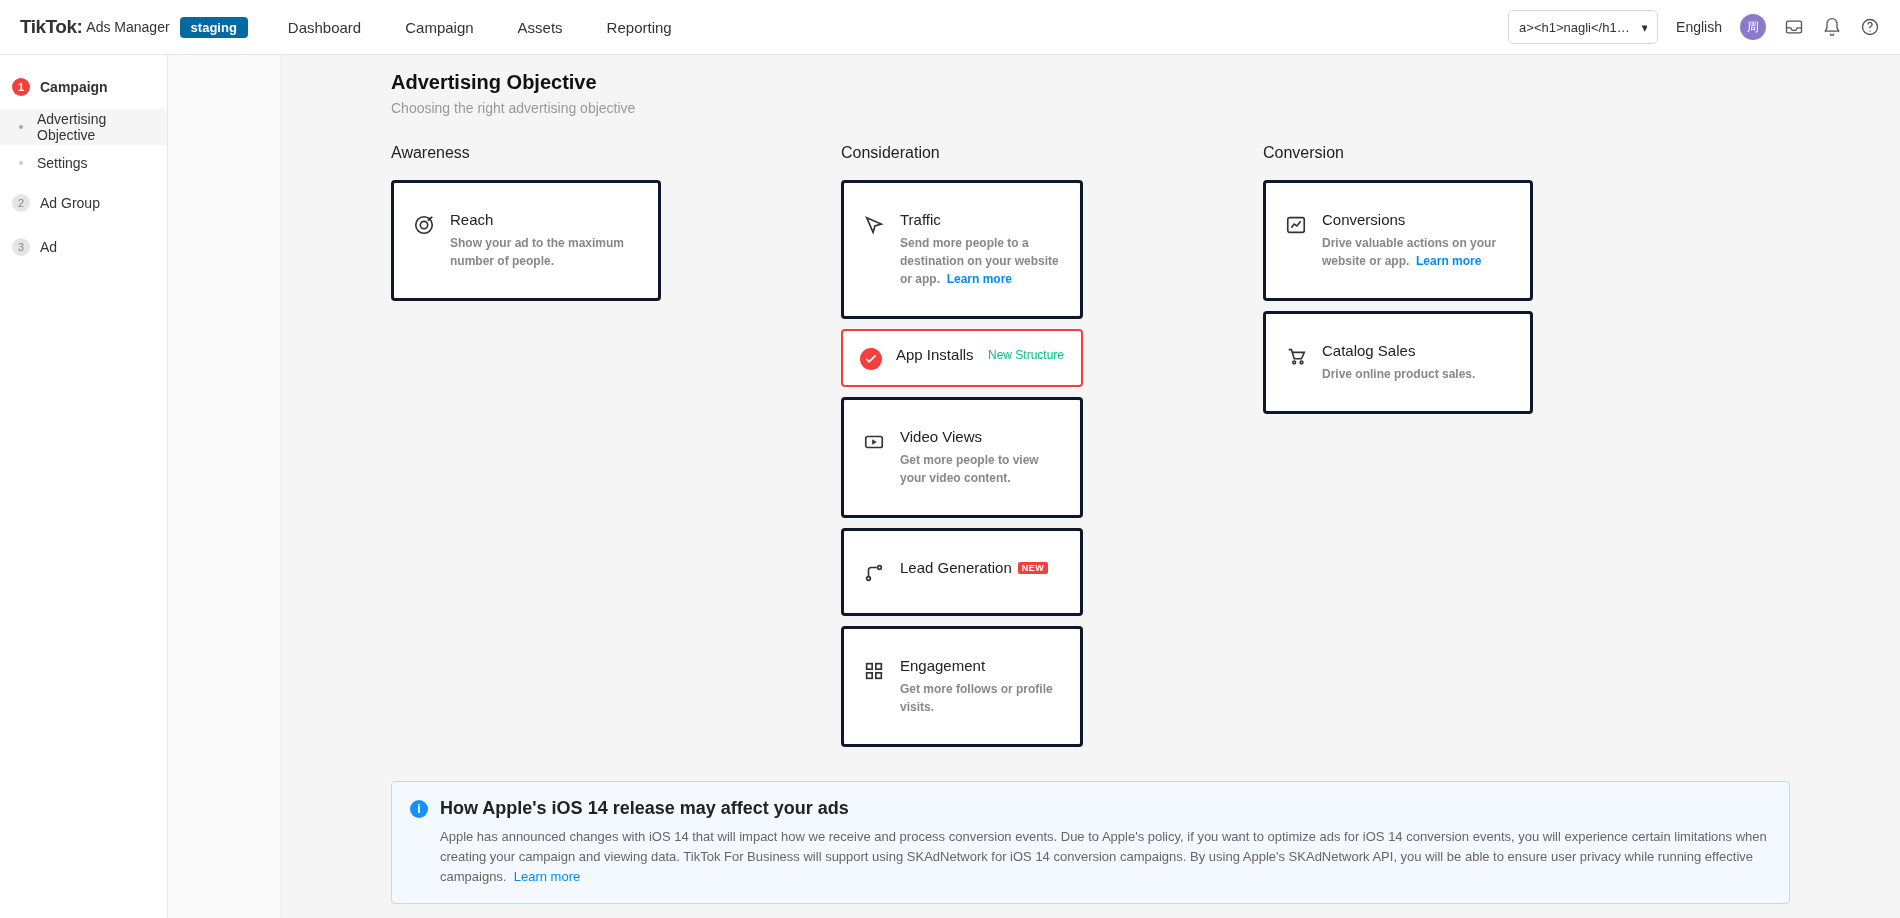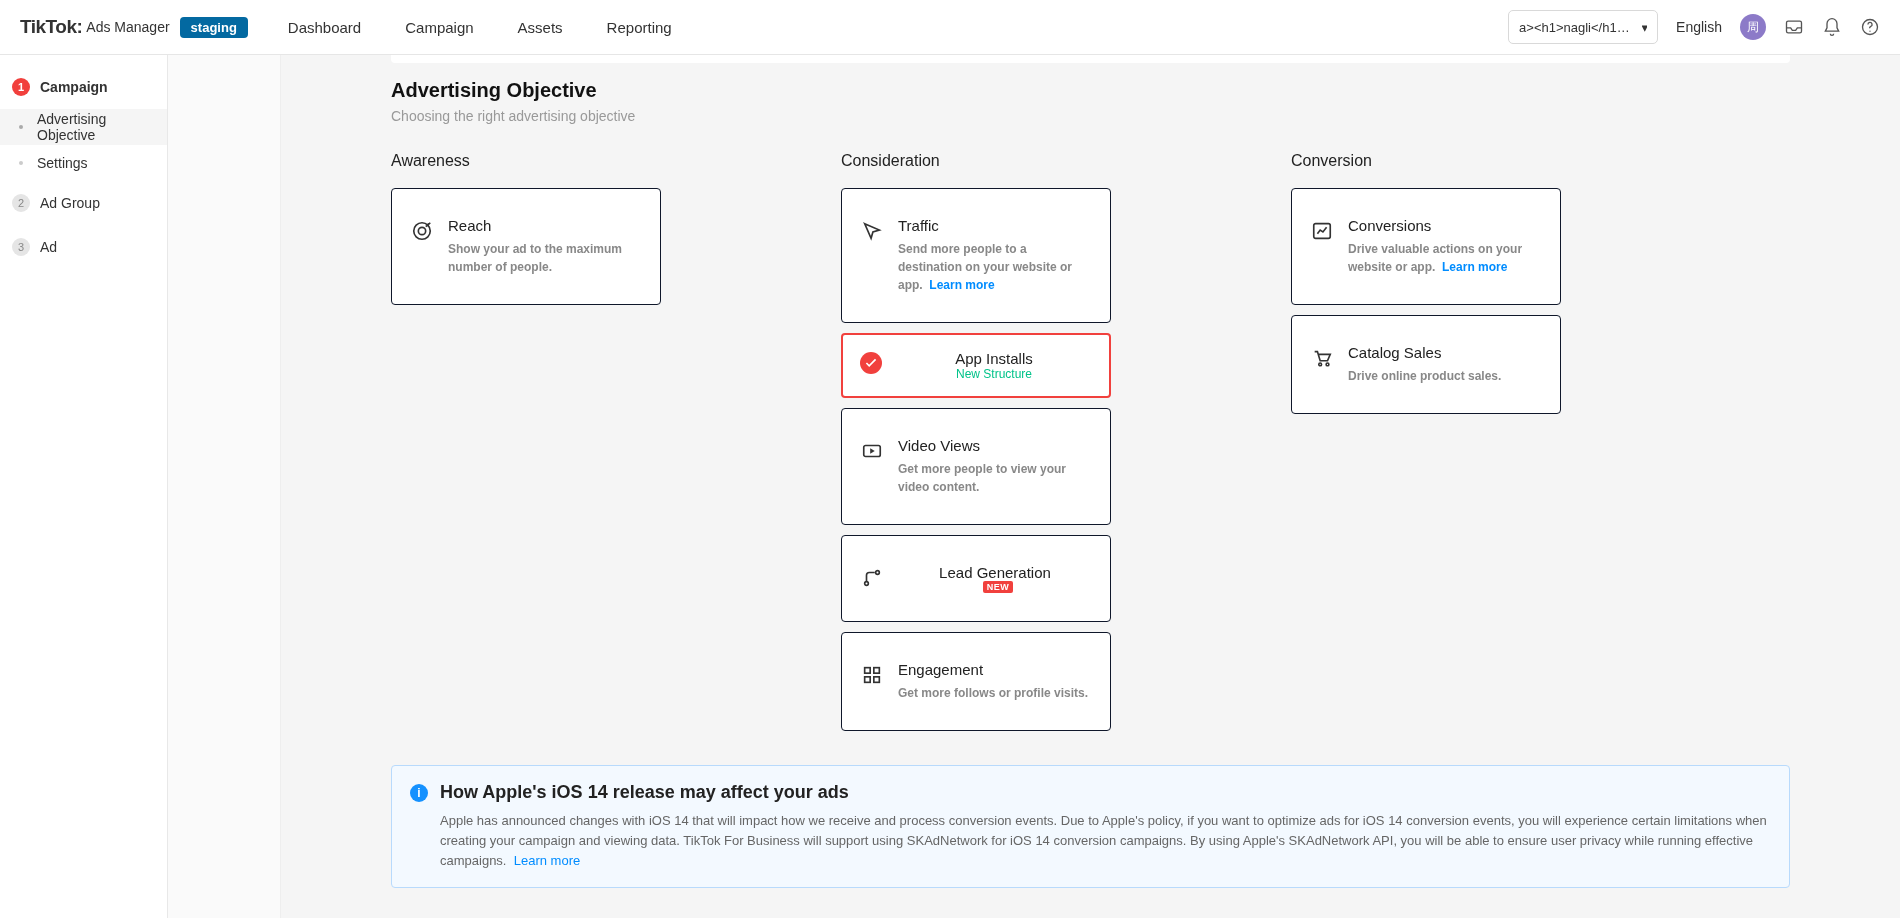--- a/index.html
+++ b/index.html
@@ -43,31 +43,31 @@
   
   .top-strip { background: #fff; height: 36px; margin: 0 110px 16px 110px; border-radius: 0 0 4px 4px; }
 
   
   .page-title { font-size: 20px; font-weight: 600; color: #111; }
   .page-sub { font-size: 14px; color: #999; margin-top: 6px; }
 
   
   .cols { display: flex; margin-top: 28px; gap: 180px; }
   .col { width: 270px; flex-shrink: 0; }
-  .col-mid { width: 270px; }
+  .col-mid { width: 242px; }
   .col-h { font-size: 16px; font-weight: 400; color: #222; margin-bottom: 18px; }
 
-  .card { border: 1px solid #0f172a; background: #fff; border-radius: 4px; padding: 28px 18px; display: flex; gap: 14px; cursor: pointer; margin-bottom: 10px; }
+  .card { border: 3px solid #0f172a; background: #fff; border-radius: 4px; padding: 28px 18px; display: flex; gap: 14px; cursor: pointer; margin-bottom: 10px; }
   .card.selected { border: 2px solid #f1403d; padding: 15px 17px; }
   .card-icon { width: 24px; height: 24px; flex-shrink: 0; color: #333; display: flex; align-items: center; justify-content: center; margin-top: 2px; }
   .card-icon svg { width: 22px; height: 22px; stroke: #333; fill: none; stroke-width: 1.8; }
   .card.selected .card-icon svg { stroke: #fff; }
   .card.selected .card-icon { background: #f1403d; border-radius: 50%; width: 22px; height: 22px; }
   .card-body { flex: 1; }
-  .card-title-row { display: flex; align-items: center; justify-content: space-between; flex-direction: column; }
+  .card-title-row { display: flex; align-items: center; justify-content: space-between; }
   .card-title { font-size: 15px; font-weight: 500; color: #222; }
   .card-desc { font-size: 12px; color: #888; margin-top: 6px; line-height: 1.5; font-weight: bold; }
   .card-desc a { color: #008cff; text-decoration: none; cursor: pointer; }
   .tag-new-structure { font-size: 12px; color: #00c389; }
   .tag-new { background: #f1403d; color: #fff; font-size: 9px; font-weight: 700; padding: 1px 4px; border-radius: 2px; margin-left: 6px; letter-spacing: 0.5px; }
 
   
   .notice { border: 1px solid #b8dafc; background: #f3f9ff; border-radius: 4px; padding: 16px 18px; margin-top: 24px; display: flex; gap: 12px; }
   .notice-icon { width: 18px; height: 18px; border-radius: 50%; background: #1491ff; color: #fff; display: flex; align-items: center; justify-content: center; font-size: 12px; font-weight: 700; flex-shrink: 0; margin-top: 2px; }
   .notice-title { font-size: 18px; font-weight: 600; color: #222; }

